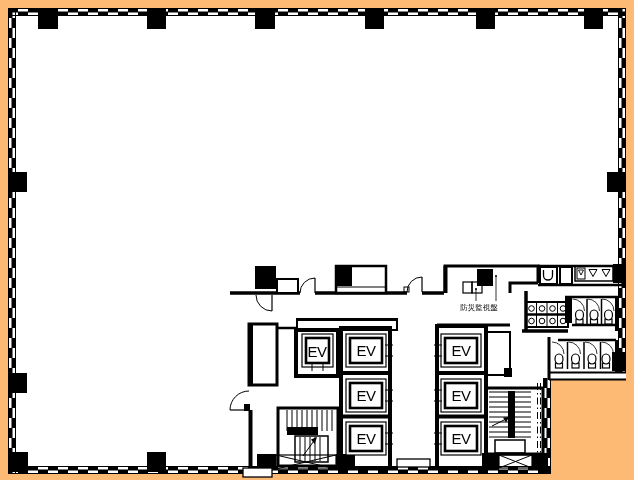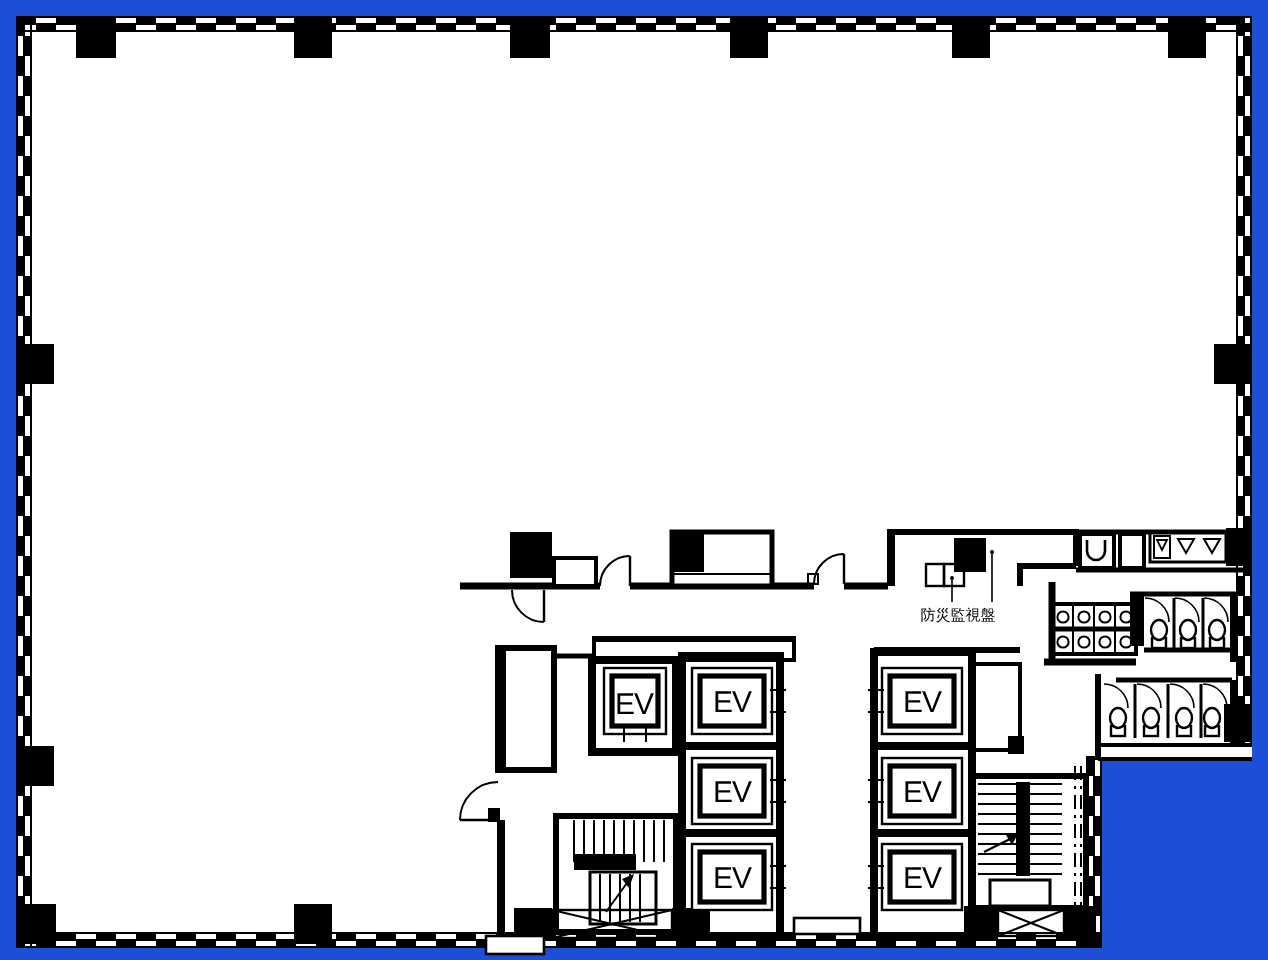--- a/index.html
+++ b/index.html
@@ -1,16 +1,16 @@
 <!DOCTYPE html>
 <html><head>
 <meta charset="utf-8">
 <style>
   html,body{margin:0;padding:0;background:#ffffff;}
-  .stage{position:relative;width:634px;height:480px;background:#1d4ed8;overflow:hidden;
+  .stage{position:relative;width:634px;height:480px;background:#fdba74;overflow:hidden;
          font-family:"Liberation Sans",sans-serif;}
   svg{display:block;}
   .ln{stroke:#000;fill:none;}
   .blk{fill:#000;stroke:none;}
   .wh{fill:#fff;stroke:#000;}
   .ev-outer{fill:#fff;stroke:#000;stroke-width:1.2;}
   .ev-inner{fill:none;stroke:#000;stroke-width:2.6;}
   .ev-txt{font-family:"Liberation Sans",sans-serif;font-size:15px;letter-spacing:-0.5px;
           fill:#000;text-anchor:middle;}
   .small-jp{font-family:"Liberation Sans",sans-serif;font-size:7.5px;fill:#000;text-anchor:middle;}

